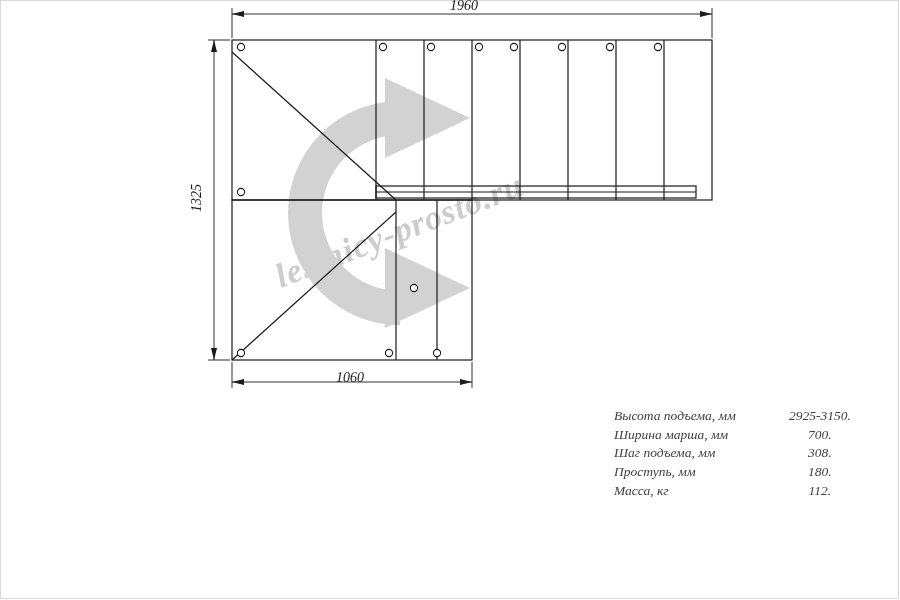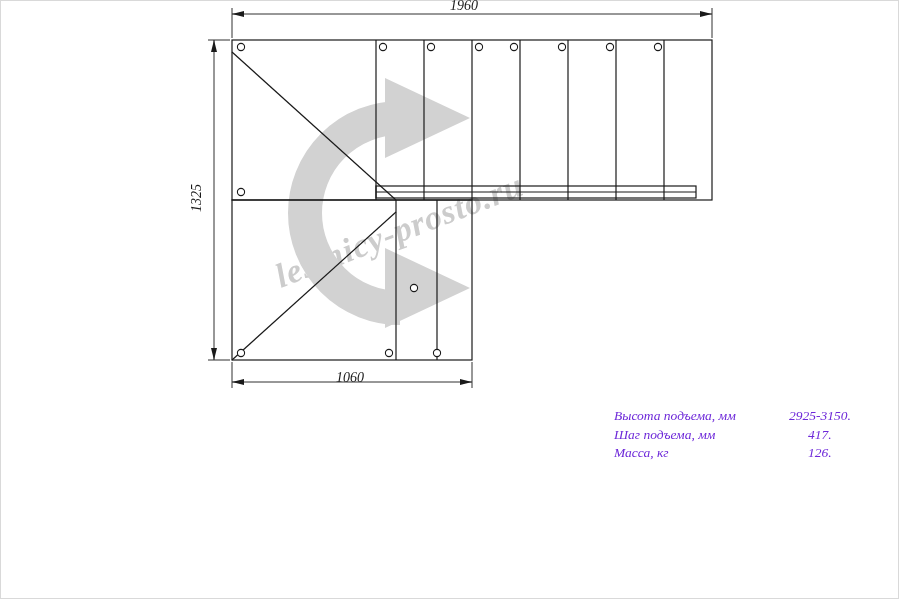--- a/index.html
+++ b/index.html
@@ -56,21 +56,21 @@
     width: 246px;
   }
   #spec table {
     border-collapse: collapse;
     width: 100%;
   }
   #spec td {
     font-family: "Liberation Serif", serif;
     font-style: italic;
     font-size: 13.5px;
-    color: #6d28d9;
+    color: #404040;
     padding: 0 0 3.6px 0;
     line-height: 1.12;
     white-space: nowrap;
   }
   #spec td.k { text-align: left; padding-right: 6px; }
   #spec td.v { text-align: center; }
 
   
   #wm-text {
     position: absolute;
@@ -177,24 +177,32 @@
   <div class="dim-label" style="left:336px; top:370px;">1060</div>
 
   <div id="spec">
     <table>
       <tbody>
         <tr>
           <td class="k">Высота подъема, мм</td>
           <td class="v">2925-3150.</td>
         </tr>
         <tr>
+          <td class="k">Ширина марша, мм</td>
+          <td class="v">700.</td>
+        </tr>
+        <tr>
           <td class="k">Шаг подъема, мм</td>
-          <td class="v">417.</td>
+          <td class="v">308.</td>
+        </tr>
+        <tr>
+          <td class="k">Проступь, мм</td>
+          <td class="v">180.</td>
         </tr>
         <tr>
           <td class="k">Масса, кг</td>
-          <td class="v">126.</td>
+          <td class="v">112.</td>
         </tr>
       </tbody>
     </table>
   </div>
 
 </div>
 
 </body></html>

